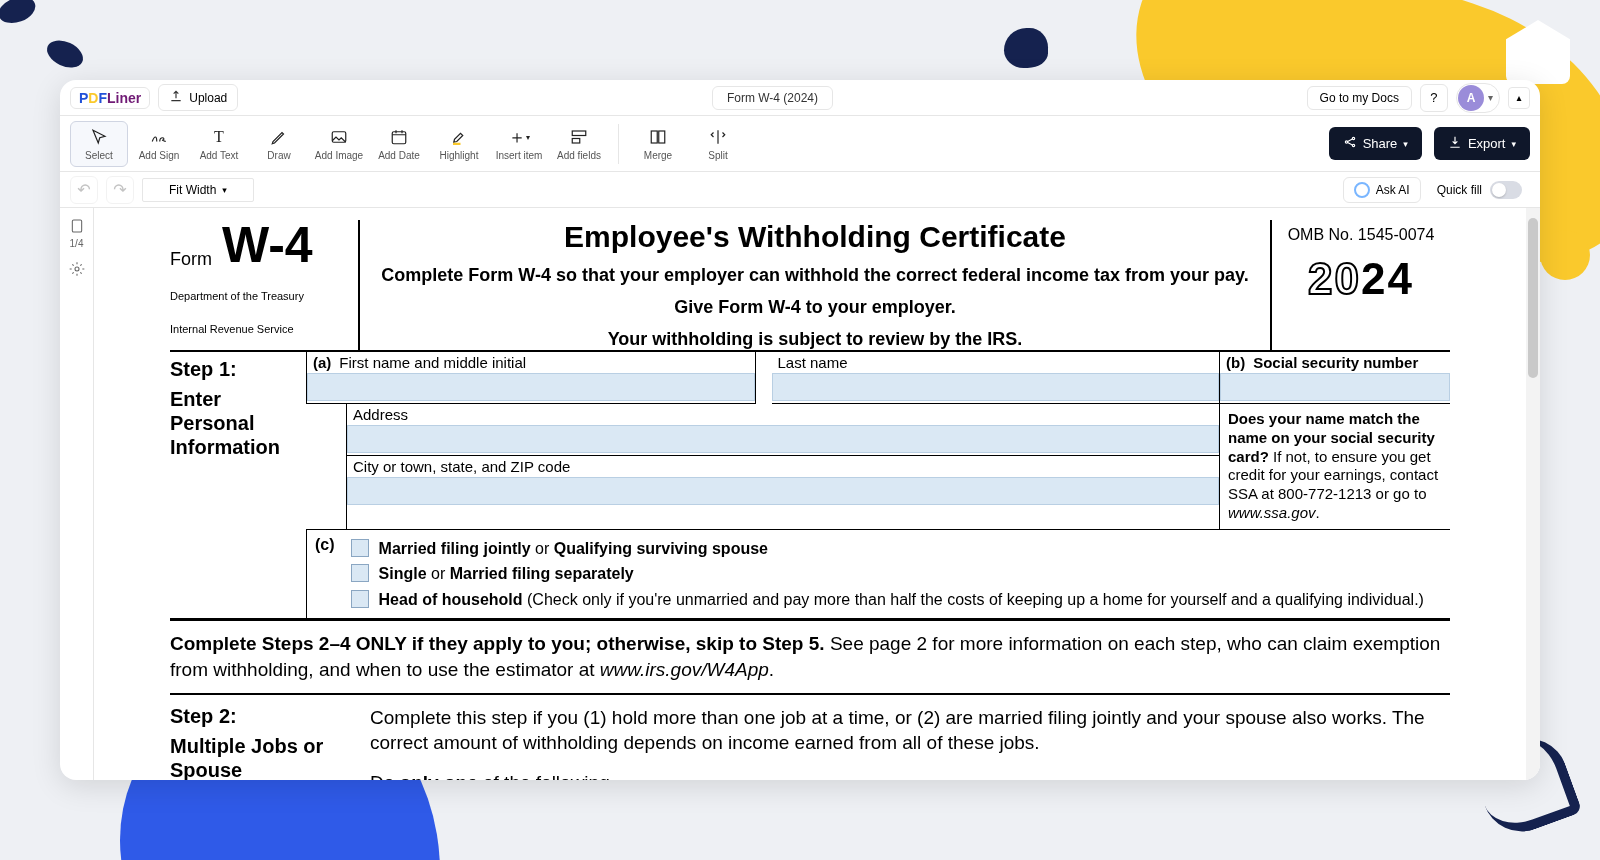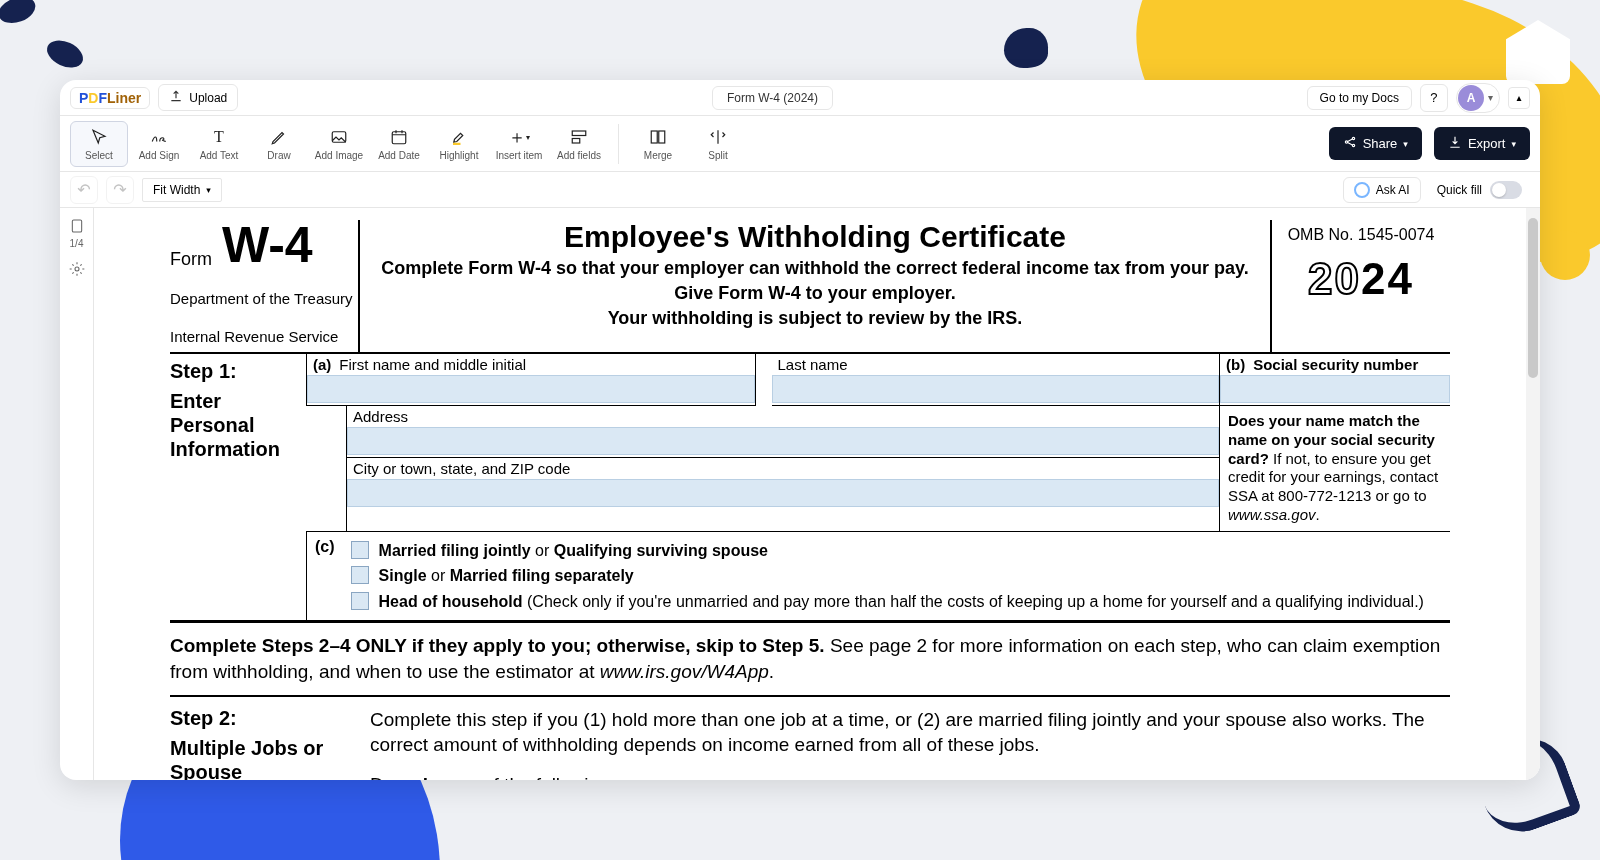--- a/index.html
+++ b/index.html
@@ -13,21 +13,21 @@
     .decor.leopard-tl::after { top:52px; left:56px; transform:rotate(25deg); }
     .decor.logo-icon { top: 20px; right: 30px; width: 64px; height: 64px; background: #fff; clip-path: polygon(50% 0, 100% 30%, 100% 100%, 0 100%, 0 30%); border-radius: 8px; }
     .decor.squiggle-br { bottom: 30px; right: 30px; width: 90px; height: 90px; border: 10px solid #15224f; border-radius: 10px 40px 10px 40px; border-left: none; border-top: none; transform: rotate(-20deg); }
     .decor.yellow-small { top: 230px; right: 10px; width: 50px; height: 50px; background: #fac92c; border-radius: 50%; }
     .decor.inkblot { top: 28px; left: 1004px; width: 44px; height: 40px; background: #15224f; border-radius: 55% 45% 50% 48% / 60% 52% 40% 48%; }
 
     .app { position: absolute; top: 80px; left: 60px; right: 60px; bottom: 80px; background: #fff; border-radius: 16px; box-shadow: 0 6px 30px rgba(0,0,0,0.12); display: flex; flex-direction: column; overflow: hidden; z-index: 1; }
 
     .topbar { height: 36px; display: flex; align-items: center; border-bottom: 1px solid #e6e6e6; padding: 0 10px; gap: 8px; }
     .brand { display: flex; align-items: center; font-weight: 800; font-size: 14px; padding: 2px 8px; border: 1px solid #e6e6e6; border-radius: 6px; }
-    .brand .p { color:#2151d8; } .brand .d { color:#fac92c; } .brand .f { color:#2151d8; } .brand .liner { color:#a16207; font-weight:700;text-align:center; }
+    .brand .p { color:#2151d8; } .brand .d { color:#fac92c; } .brand .f { color:#2151d8; } .brand .liner { color:#701a75; font-weight:700;text-align:center; }
     .upload { display: flex; gap:6px; align-items:center; border:1px solid #e6e6e6; border-radius:6px; padding: 4px 10px; font-size:12px; cursor:pointer; }
     .upload svg { width:14px; height:14px; }
     .topbar-center { flex:1; display:flex; justify-content:center; }
     .doc-title { border:1px solid #e6e6e6; border-radius:6px; padding:4px 14px; font-size:12px; color:#333; }
     .topbar-right { display:flex; align-items:center; gap:8px; }
     .btn-link { border:1px solid #e6e6e6; border-radius:6px; padding:4px 12px; font-size:12px; cursor:pointer; background:#fff; }
     .square-btn { border:1px solid #e6e6e6; border-radius:6px; width:28px; height:28px; display:flex; align-items:center; justify-content:center; cursor:pointer; background:#fff; font-size:13px; }
     .avatar { width:26px; height:26px; border-radius:50%; background:#9a8cd9; color:#fff; display:flex; align-items:center; justify-content:center; font-size:12px; font-weight:600; }
     .avatar-wrap { display:flex; align-items:center; border:1px solid #e6e6e6; border-radius:18px; padding:1px 6px 1px 1px; gap:4px; cursor:pointer; }
     .caret { font-size:10px; color:#666; }
@@ -39,21 +39,21 @@
     .tool .ico { width:22px; height:22px; display:flex; align-items:center; justify-content:center; color:#222; }
     .tool .lbl { font-size:10px; color:#555; }
     .tool-sep { width:1px; height:40px; background:#e6e6e6; margin:0 8px; }
     .toolbar-spacer { flex:1; }
     .share-btn, .export-btn { display:flex; align-items:center; gap:6px; color:#fff; background:#0f172a; border:none; padding:8px 14px; border-radius:6px; font-size:13px; cursor:pointer; }
     .export-btn { margin-left:10px; }
 
     .subbar { height: 36px; border-bottom:1px solid #e6e6e6; display:flex; align-items:center; padding:0 10px; gap:8px; }
     .icon-btn { width:28px; height:28px; border:1px solid #e6e6e6; border-radius:6px; display:flex; align-items:center; justify-content:center; cursor:pointer; color:#888; background:#fff; }
     .icon-btn.disabled { opacity:.5; cursor:default; }
-    .fit-sel { border:1px solid #e6e6e6; border-radius:2px; padding:4px 10px; font-size:12px; cursor:pointer; display:flex; align-items:center; gap:6px; }
+    .fit-sel { border:1px solid #e6e6e6; border-radius:2px; padding:4px 26px; font-size:12px; cursor:pointer; display:flex; align-items:center; gap:6px; }
     .subbar-spacer { flex:1; }
     .ask-ai { display:flex; align-items:center; gap:6px; border:1px solid #e6e6e6; border-radius:6px; padding:4px 10px; font-size:12px; cursor:pointer; }
     .ai-icon { width:16px; height:16px; border-radius:50%; border:2px solid #7ab6ff; }
     .quickfill { display:flex; align-items:center; gap:8px; font-size:12px; padding:4px 8px; }
     .toggle { width:32px; height:18px; background:#d9dce4; border-radius:10px; position:relative; cursor:pointer; }
     .toggle::after { content:""; position:absolute; top:2px; left:2px; width:14px; height:14px; background:#fff; border-radius:50%; box-shadow:0 1px 2px rgba(0,0,0,.2); }
 
     .main { flex:1; display:flex; overflow:hidden; }
     .sidebar { width:34px; border-right:1px solid #e6e6e6; display:flex; flex-direction:column; align-items:center; padding-top:8px; gap:10px; }
     .side-item { font-size:10px; color:#666; cursor:pointer; display:flex; flex-direction:column; align-items:center; gap:2px; }
@@ -61,24 +61,24 @@
     .doc-area { flex:1; overflow:auto; background:#fff; }
     .page { margin:12px auto; background:#fff; width:1320px; padding:0 20px; font-family: Arial, Helvetica, sans-serif; color:#000; }
     .scrolltrack { width:14px; background:#f3f3f3; position:relative; }
     .scrollthumb { position:absolute; left:2px; right:2px; top:10px; height:160px; background:#c9c9c9; border-radius:5px; cursor:pointer; }
 
     .form-header { display:flex; border-bottom:2px solid #000; }
     .fh-left { width:190px; border-right:2px solid #000; padding:0 4px 6px 0; }
     .fname-row { display:flex; align-items:flex-end; gap:10px; }
     .lbl-form { font-size:18px; }
     .w4 { font-size:50px; font-weight:900; font-family: Arial Black, Arial, sans-serif; line-height:1; }
-    .dept { font-size:15px; margin-top:20px; line-height:1.2; }
+    .dept { font-size:11px; margin-top:20px; line-height:1.2; }
     .fh-mid { flex:1; text-align:center; padding:0 12px; }
     .cert-title { font-size:30px; font-weight:900; font-family: Arial Black, Arial, sans-serif; }
-    .cert-line { font-size:18px; font-weight:700; margin-top:4px; }
+    .cert-line { font-size:18px; font-weight:700; margin-top:11px; }
     .fh-right { width:180px; border-left:2px solid #000; text-align:center; padding:6px 4px; }
     .omb { font-size:16px; }
     .yr { font-size:44px; font-family: Arial Black, Arial, sans-serif; font-weight:900; letter-spacing:2px; margin-top:10px; }
     .yr .outline { -webkit-text-stroke:2px #000; color:transparent; }
 
     .step1 { display:flex; border-bottom:1px solid #000; }
     .s1-left { width:136px; padding:6px 8px 6px 0; }
     .step-lbl { font-size:20px; font-weight:800; }
     .step-sub { font-size:20px; font-weight:800; line-height:1.2; margin-top:6px; }
     .s1-right { flex:1; display:flex; flex-direction:column; }

